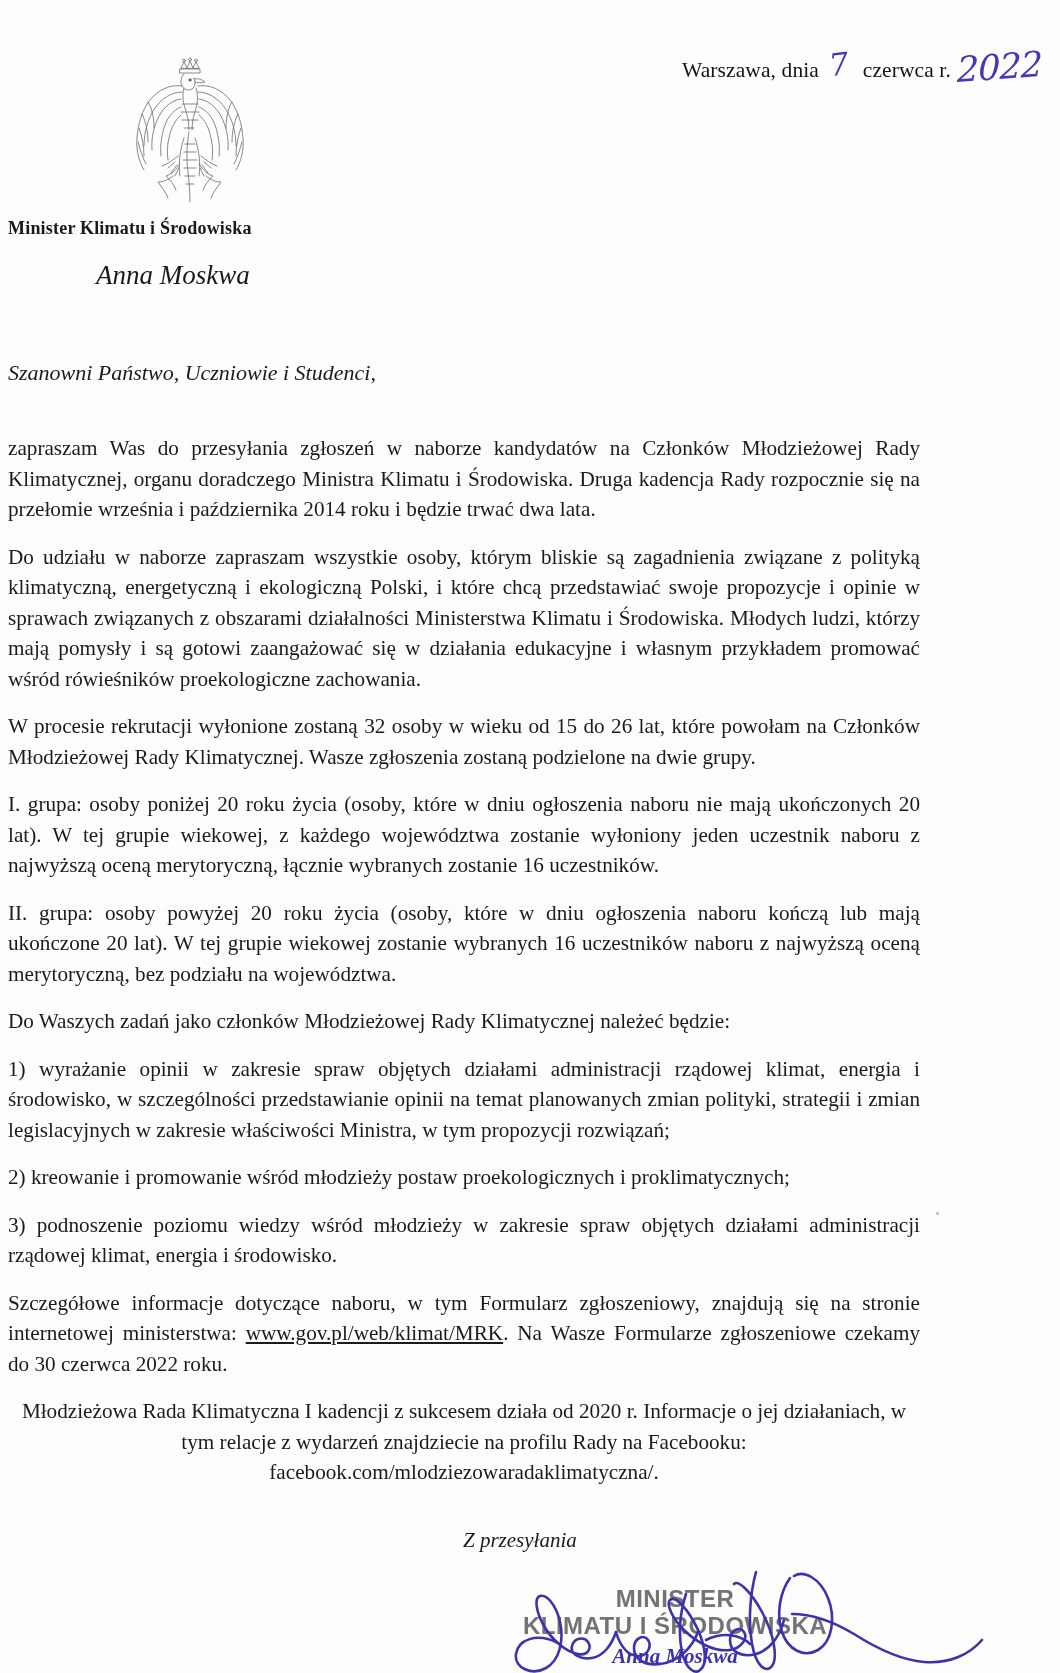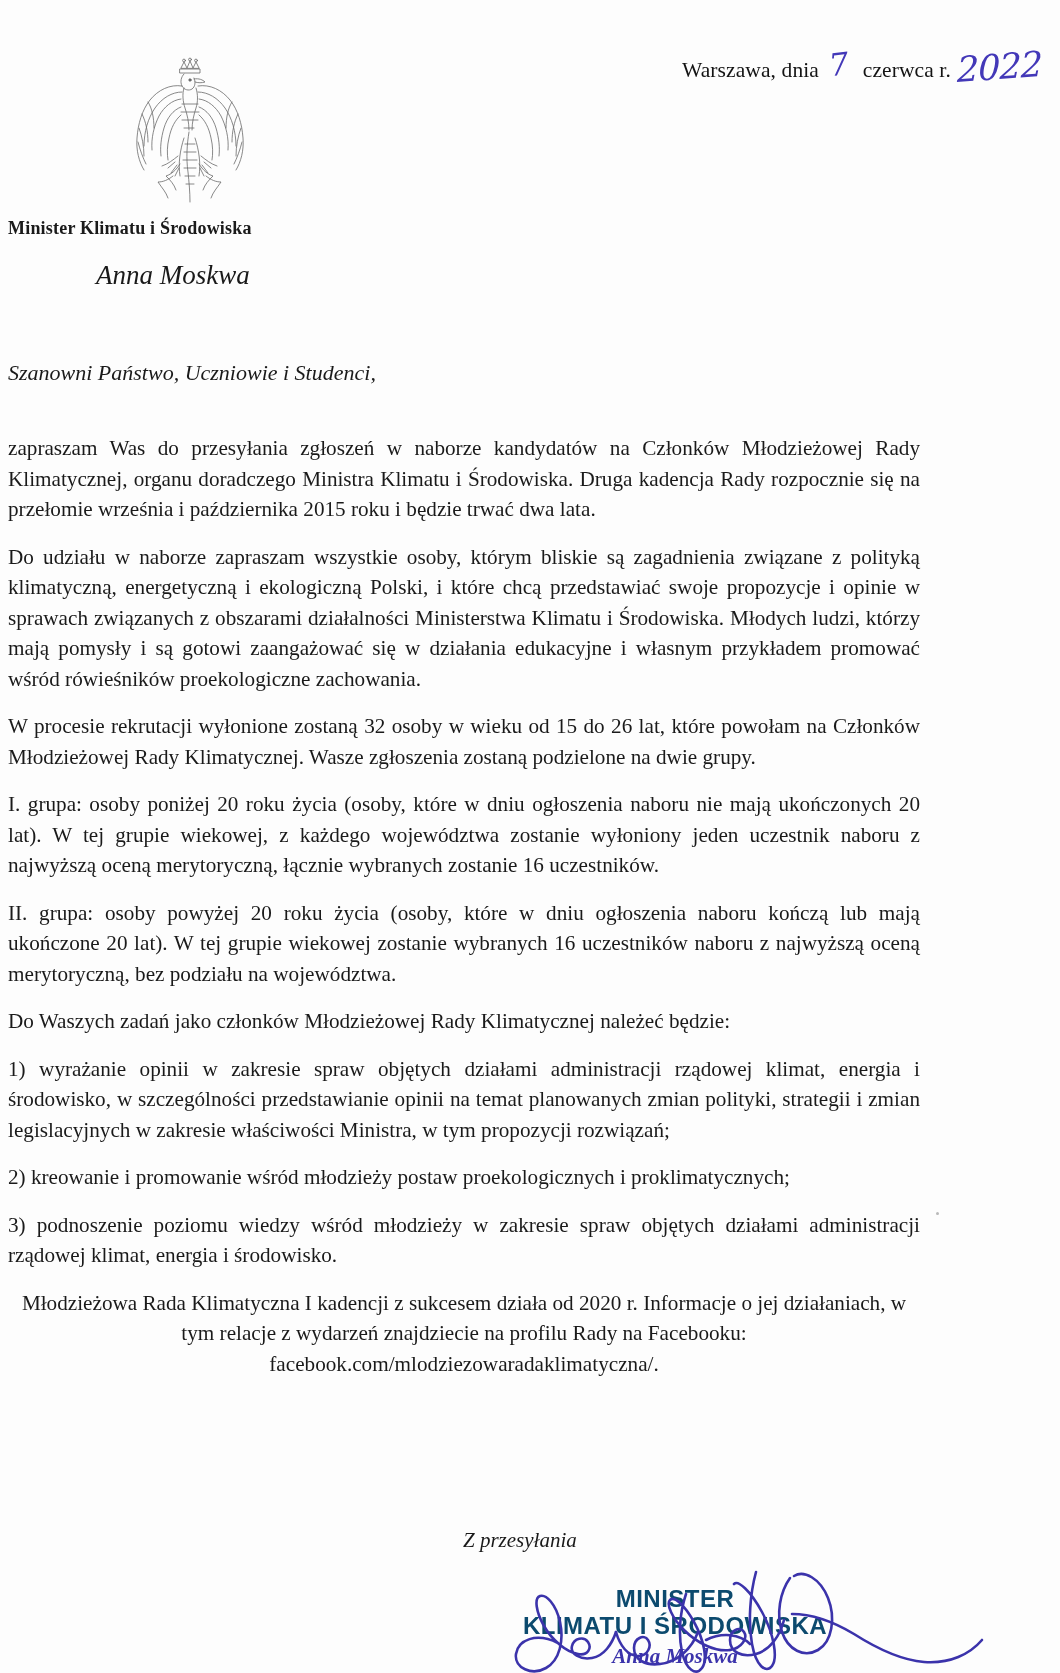--- a/index.html
+++ b/index.html
@@ -132,21 +132,21 @@
     top: 1548px;
     width: 560px;
     height: 125px;
   }
   .stamp-text {
     position: absolute;
     left: 60px;
     top: 37px;
     width: 350px;
     text-align: center;
-    color: #0c4a6e;
+    color: #737373;
     font-family: "Liberation Sans", sans-serif;
     font-weight: bold;
     font-size: 24px;
     line-height: 27px;
     letter-spacing: .5px;
   }
   .stamp-name {
     position: absolute;
     left: 85px;
     top: 96px;
@@ -240,29 +240,30 @@
       </g>
     </svg>
   </div>
 
   <div class="minister-title">Minister Klimatu i Środowiska</div>
   <div class="minister-name">Anna Moskwa</div>
 
   <div class="salutation">Szanowni Państwo, Uczniowie i Studenci,</div>
 
   <div class="body">
-    <p>zapraszam Was do przesyłania zgłoszeń w naborze kandydatów na Członków Młodzieżowej Rady Klimatycznej, organu doradczego Ministra Klimatu i Środowiska. Druga kadencja Rady rozpocznie się na przełomie września i października 2015 roku i będzie trwać dwa lata.</p>
+    <p>zapraszam Was do przesyłania zgłoszeń w naborze kandydatów na Członków Młodzieżowej Rady Klimatycznej, organu doradczego Ministra Klimatu i Środowiska. Druga kadencja Rady rozpocznie się na przełomie września i października 2014 roku i będzie trwać dwa lata.</p>
     <p>Do udziału w naborze zapraszam wszystkie osoby, którym bliskie są zagadnienia związane z polityką klimatyczną, energetyczną i ekologiczną Polski, i które chcą przedstawiać swoje propozycje i opinie w sprawach związanych z obszarami działalności Ministerstwa Klimatu i Środowiska.  Młodych ludzi, którzy mają pomysły i są gotowi zaangażować się w działania edukacyjne i własnym przykładem promować wśród rówieśników proekologiczne zachowania.</p>
     <p>W procesie rekrutacji wyłonione zostaną 32 osoby w wieku od 15 do 26 lat, które powołam na Członków Młodzieżowej Rady Klimatycznej. Wasze zgłoszenia zostaną podzielone na dwie grupy.</p>
     <p>I. grupa: osoby poniżej 20 roku życia (osoby, które w dniu ogłoszenia naboru nie mają ukończonych 20 lat). W tej grupie wiekowej, z każdego województwa zostanie wyłoniony jeden uczestnik naboru z najwyższą oceną merytoryczną, łącznie wybranych zostanie 16 uczestników.</p>
     <p>II. grupa: osoby powyżej 20 roku życia (osoby, które w dniu ogłoszenia naboru kończą lub mają ukończone 20 lat). W tej grupie wiekowej zostanie wybranych 16 uczestników naboru z najwyższą oceną merytoryczną, bez podziału na województwa.</p>
     <p>Do Waszych zadań jako członków Młodzieżowej Rady Klimatycznej należeć będzie:</p>
     <p>1) wyrażanie opinii w zakresie spraw objętych działami administracji rządowej klimat, energia i środowisko, w szczególności przedstawianie opinii na temat planowanych zmian polityki, strategii i zmian legislacyjnych w zakresie właściwości Ministra, w tym propozycji rozwiązań;</p>
     <p>2) kreowanie i promowanie wśród młodzieży postaw proekologicznych i proklimatycznych;</p>
     <p>3) podnoszenie poziomu wiedzy wśród młodzieży w zakresie spraw objętych działami administracji rządowej klimat, energia i środowisko.</p>
+    <p><span>Szczegółowe informacje dotyczące naboru, w tym Formularz zgłoszeniowy, znajdują się na stronie internetowej ministerstwa: </span><a class="link" href="#">www.gov.pl/web/klimat/MRK</a><span>. Na Wasze Formularze zgłoszeniowe czekamy do 30 czerwca 2022 roku.</span></p>
     <p class="last-left">Młodzieżowa Rada Klimatyczna I kadencji z sukcesem działa od 2020 r. Informacje o jej działaniach, w tym relacje z wydarzeń znajdziecie na profilu Rady na Facebooku: facebook.com/mlodziezowaradaklimatyczna/.</p>
   </div>
 
   <div class="speck" style="left:936px; top:1212px;"></div>
 
   <div class="closing">Z przesyłania</div>
 
   <div class="sig-area">
     <div class="stamp-text">
       <div>MINISTER</div>

